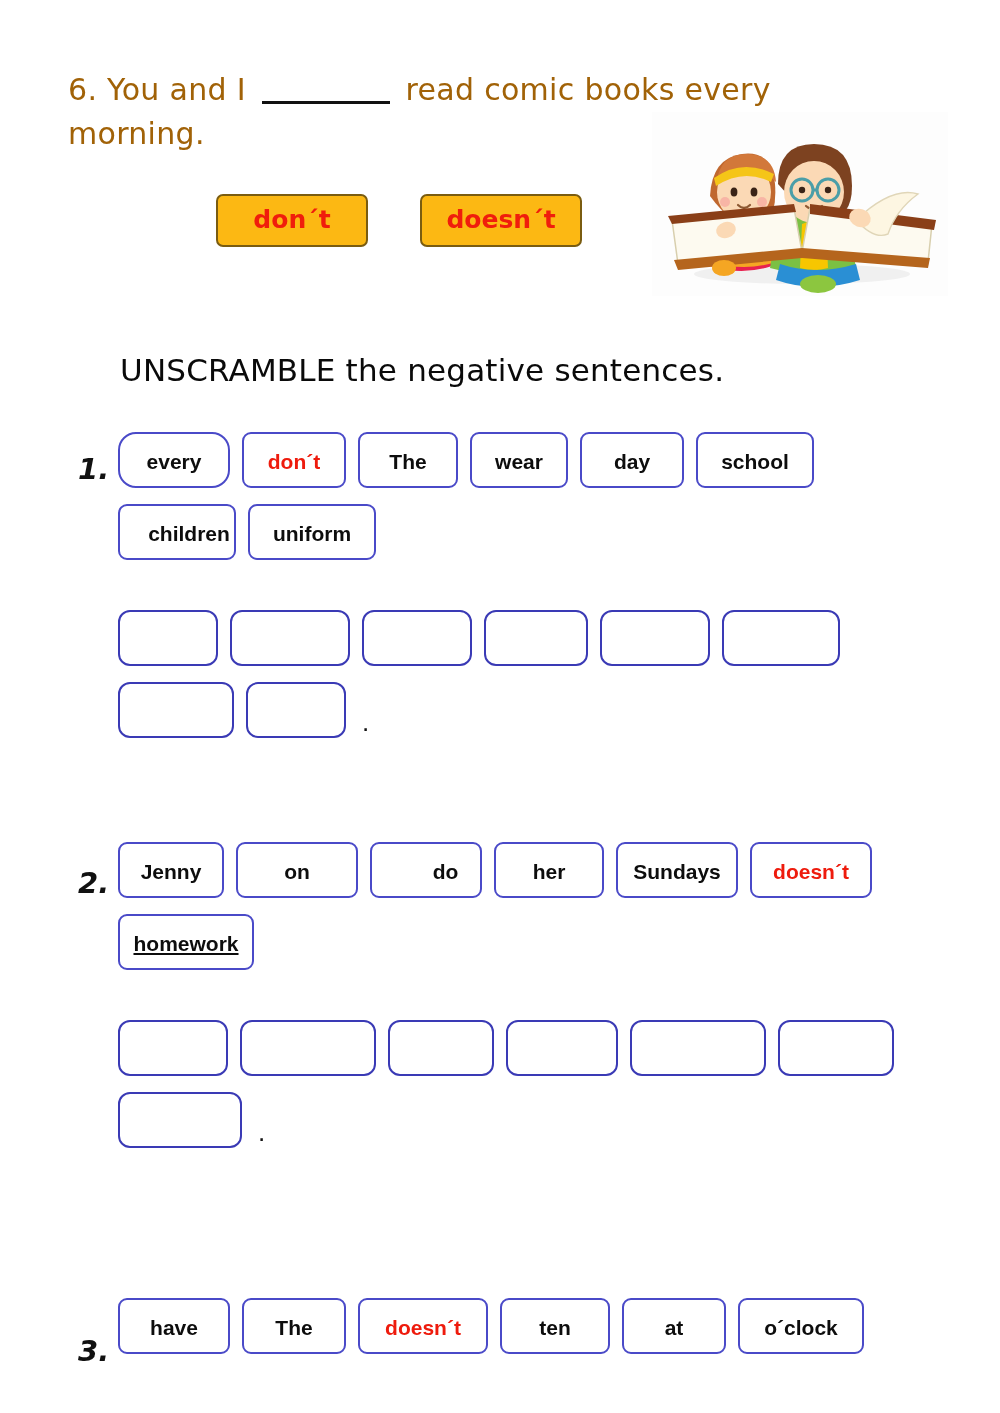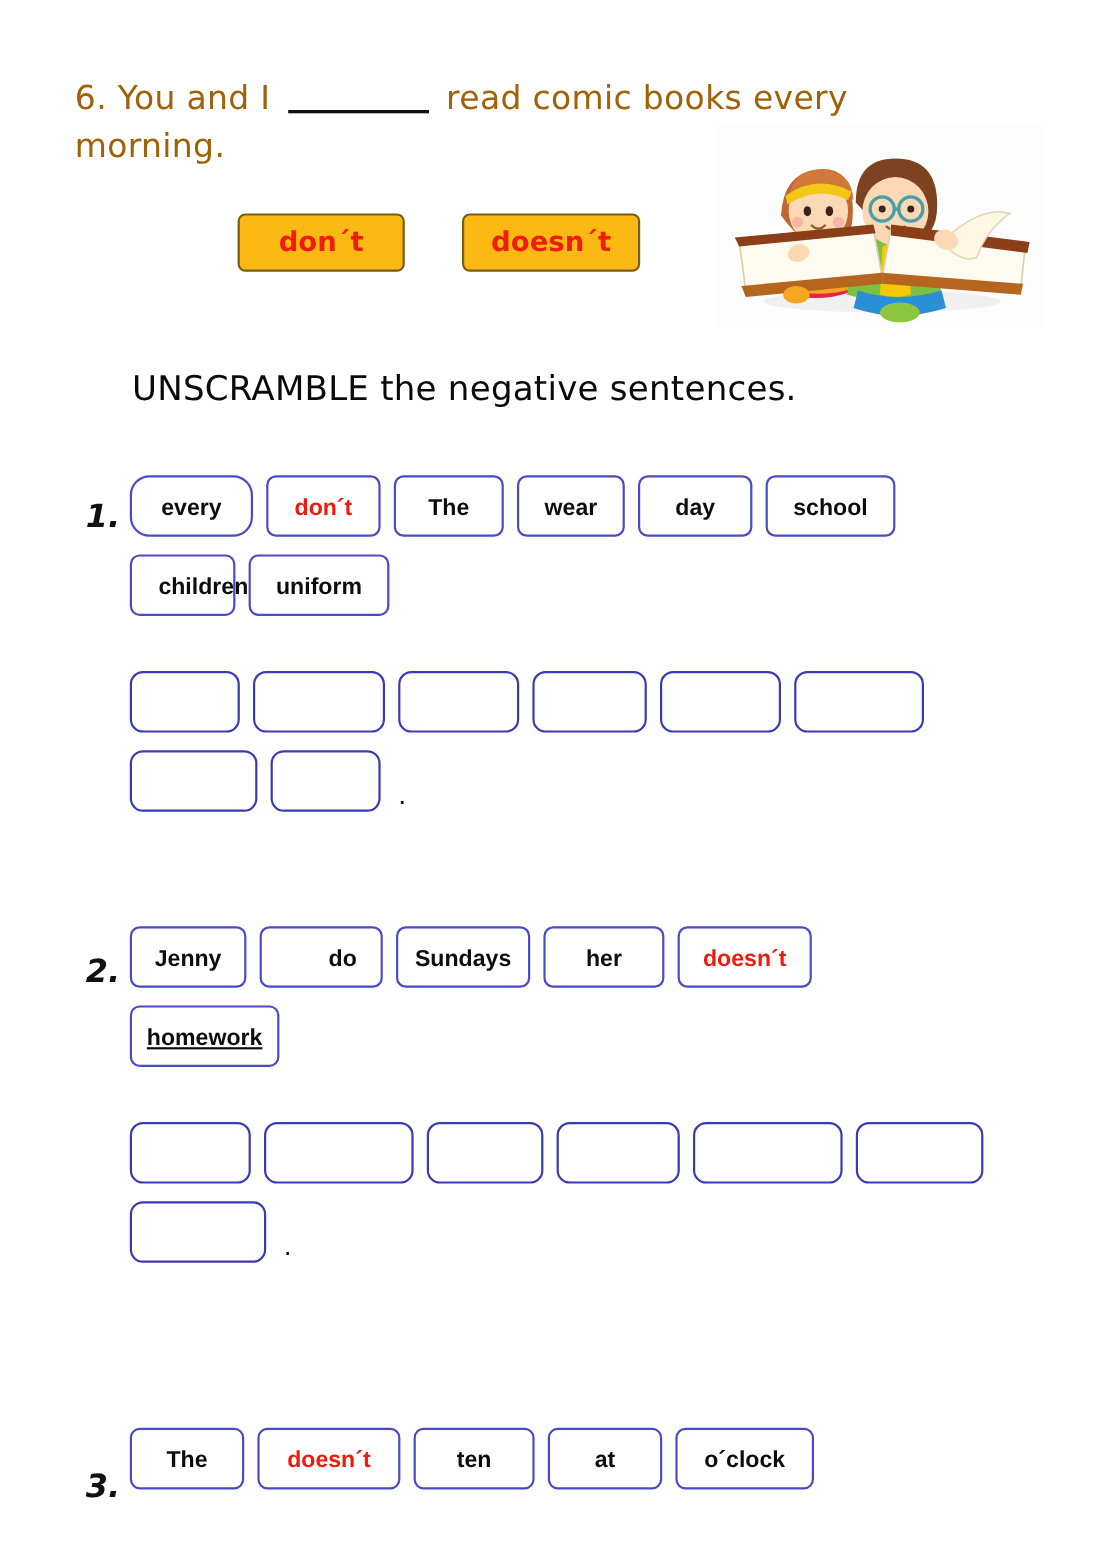--- a/index.html
+++ b/index.html
@@ -68,21 +68,21 @@
     height: 184px;
     background: #fdfdfd;
     overflow: hidden;
   }
   .illustration svg { display: block; }
 
   
   .instruction {
     position: absolute;
     left: 120px;
-    top: 336px;
+    top: 352px;
     font-family: "DejaVu Sans", sans-serif;
     font-size: 31px;
     color: #0a0a0a;
     letter-spacing: 0.2px;
   }
 
   
   .exercise { position: absolute; left: 0; width: 1000px; }
   #exercise-1 { top: 432px; }
   #exercise-2 { top: 842px; }
@@ -236,21 +236,21 @@
   <div class="rows">
     <div class="tile-row" id="ex1-tiles-0">
         <div class="tile" style="width: 112px; border-radius: 18px;">every</div>
         <div class="tile neg" style="width: 104px;">don´t</div>
         <div class="tile" style="width: 100px;">The</div>
         <div class="tile" style="width: 98px;">wear</div>
         <div class="tile" style="width: 104px;">day</div>
         <div class="tile" style="width: 118px;">school</div>
       </div>
     <div class="tile-row" id="ex1-tiles-1">
-        <div class="tile" style="width: 96px; padding-left: 24px;">children</div>
+        <div class="tile" style="width: 118px; padding-left: 24px;">children</div>
         <div class="tile" style="width: 128px;">uniform</div>
       </div>
     <div class="answer-rows">
       <div class="tile-row" id="ex1-drops-0">
           <div class="dropbox" style="width: 100px;"></div>
           <div class="dropbox" style="width: 120px;"></div>
           <div class="dropbox" style="width: 110px;"></div>
           <div class="dropbox" style="width: 104px;"></div>
           <div class="dropbox" style="width: 110px;"></div>
           <div class="dropbox" style="width: 118px;"></div>
@@ -262,23 +262,24 @@
         </div>
     </div>
   </div>
 </div>
 
 <div class="exercise" id="exercise-2">
   <div class="ex-number">2.</div>
   <div class="rows">
     <div class="tile-row" id="ex2-tiles-0">
         <div class="tile" style="width: 106px; text-align: center;">Jenny</div>
+        <div class="tile" style="width: 122px;">on</div>
         <div class="tile" style="width: 112px; padding-left: 39px;">do</div>
+        <div class="tile" style="width: 110px;">her</div>
         <div class="tile" style="width: 122px;">Sundays</div>
-        <div class="tile" style="width: 110px;">her</div>
         <div class="tile neg" style="width: 122px;">doesn´t</div>
       </div>
     <div class="tile-row" id="ex2-tiles-1">
         <div class="tile" style="width: 136px; text-decoration: underline;">homework</div>
       </div>
     <div class="answer-rows">
       <div class="tile-row" id="ex2-drops-0">
           <div class="dropbox" style="width: 110px;"></div>
           <div class="dropbox" style="width: 136px;"></div>
           <div class="dropbox" style="width: 106px;"></div>
@@ -291,20 +292,21 @@
           <span class="period">.</span>
         </div>
     </div>
   </div>
 </div>
 
 <div class="exercise" id="exercise-3">
   <div class="ex-number">3.</div>
   <div class="rows">
     <div class="tile-row" id="ex3-tiles-0">
+        <div class="tile" style="width: 112px;">have</div>
         <div class="tile" style="width: 104px;">The</div>
         <div class="tile neg" style="width: 130px;">doesn´t</div>
         <div class="tile" style="width: 110px;">ten</div>
         <div class="tile" style="width: 104px;">at</div>
         <div class="tile" style="width: 126px;">o´clock</div>
       </div>
   </div>
 </div>
 
 </body></html>

